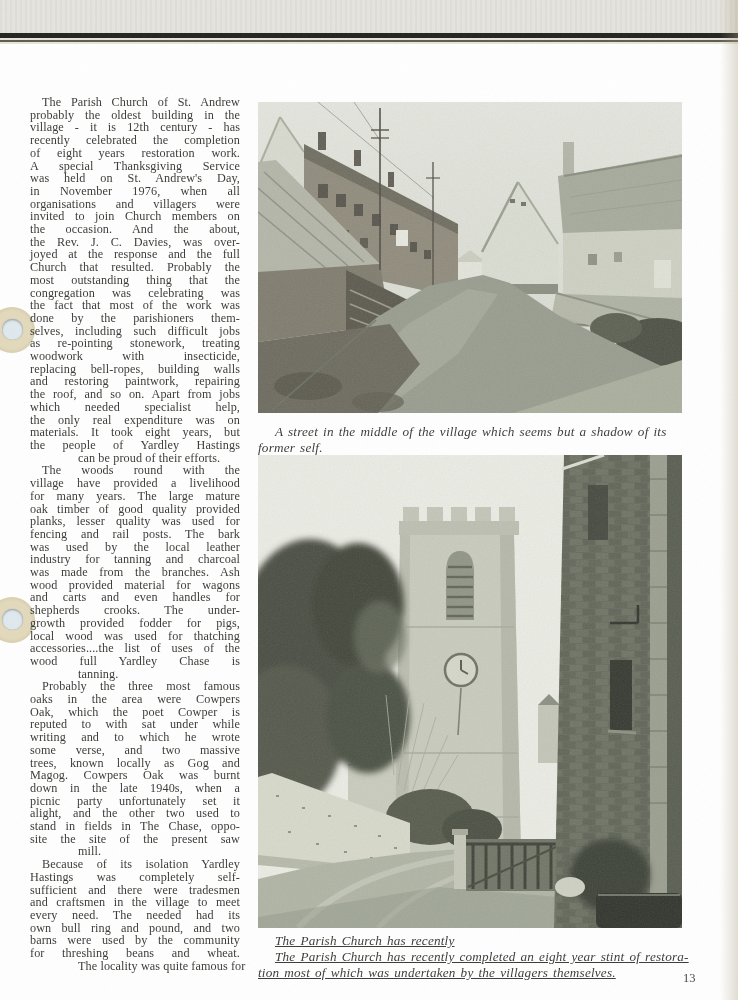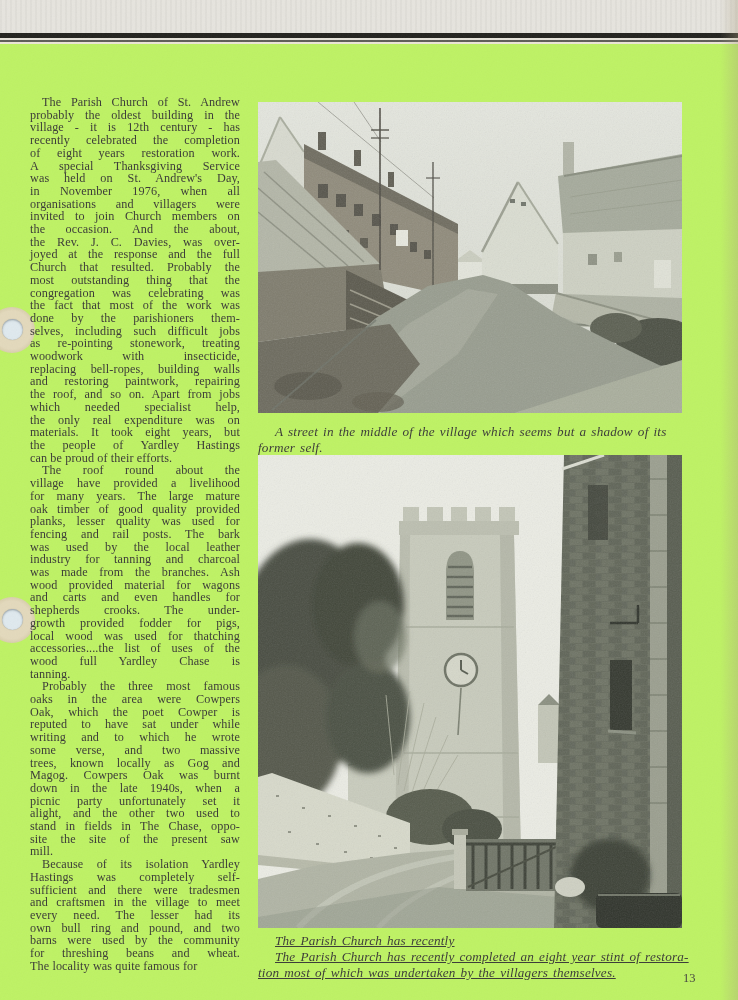--- a/index.html
+++ b/index.html
@@ -1,18 +1,18 @@
 <!DOCTYPE html>
 <html><head>
 <meta charset="utf-8">
 <style>
   html,body{margin:0;padding:0;background:#cfc9bb;}
   .scan-root{
     position:relative;width:738px;height:1000px;overflow:hidden;
-    background:#bef264;
+    background:#ffffff;
     font-family:"Liberation Serif","DejaVu Serif",serif;
     color:#3a3a36;
   }
   .top-band{position:absolute;left:0;top:0;width:738px;height:33px;background:#e6e4de;
     background-image:repeating-linear-gradient(90deg,rgba(120,120,115,.06) 0 2px,rgba(255,255,255,0) 2px 5px);}
   .top-rule{position:absolute;left:0;top:33px;width:738px;height:11px;
     background:linear-gradient(#23231f 0 48%,#e6e3da 48% 66%,#5d5d57 66% 84%,#ebe5d6 84% 100%);}
   .page-edge-shade{position:absolute;right:0;top:0;width:18px;height:1000px;
     background:linear-gradient(90deg,rgba(180,168,140,0) 0,rgba(170,158,128,.35) 100%);pointer-events:none;}
 
@@ -22,21 +22,21 @@
   .hole .punch{position:absolute;left:13px;top:12px;width:21px;height:21px;border-radius:50%;
     background:#dfe9ee;box-shadow:inset 0 1px 2px rgba(90,100,110,.55),0 0 1px rgba(120,120,110,.6);}
 
   .column{
     position:absolute;left:30px;top:96px;width:210px;
     font-size:12.2px;line-height:12.7px;letter-spacing:.1px;
   }
   .para{margin:0;}
   .tline{text-align:justify;text-align-last:justify;white-space:nowrap;}
   .tline.indent{text-indent:12px;}
-  .tline.last{text-align-last:left;}
+  .tline.last{text-align-last:left;margin-left:48px;}
 
   .photo{position:absolute;background:#dfe2da;}
   .photo svg{display:block;}
   #photo-street{left:258px;top:102px;width:424px;height:311px;}
   #photo-church{left:258px;top:455px;width:424px;height:473px;}
 
   .caption{position:absolute;left:258px;width:436px;font-style:italic;
     font-size:13.2px;line-height:16px;color:#3b3b37;letter-spacing:.2px;word-spacing:1.5px;}
   #caption-street{top:424px;}
   #caption-church{top:933px;text-decoration:underline;}
@@ -90,21 +90,21 @@
         <div class="tline">replacing bell-ropes, building walls</div>
         <div class="tline">and restoring paintwork, repairing</div>
         <div class="tline">the roof, and so on. Apart from jobs</div>
         <div class="tline">which needed specialist help,</div>
         <div class="tline">the only real expenditure was on</div>
         <div class="tline">materials. It took eight years, but</div>
         <div class="tline">the people of Yardley Hastings</div>
         <div class="tline last">can be proud of their efforts.</div>
       </div>
       <div class="para">
-        <div class="tline indent">The roof round about the</div>
+        <div class="tline indent">The woods round with the</div>
         <div class="tline">village have provided a livelihood</div>
         <div class="tline">for many years. The large mature</div>
         <div class="tline">oak timber of good quality provided</div>
         <div class="tline">planks, lesser quality was used for</div>
         <div class="tline">fencing and rail posts. The bark</div>
         <div class="tline">was used by the local leather</div>
         <div class="tline">industry for tanning and charcoal</div>
         <div class="tline">was made from the branches. Ash</div>
         <div class="tline">wood provided material for wagons</div>
         <div class="tline">and carts and even handles for</div>
@@ -112,38 +112,38 @@
         <div class="tline">growth provided fodder for pigs,</div>
         <div class="tline">local wood was used for thatching</div>
         <div class="tline">accessories....the list of uses of the</div>
         <div class="tline">wood full Yardley Chase is</div>
         <div class="tline last">tanning.</div>
       </div>
       <div class="para">
         <div class="tline indent">Probably the three most famous</div>
         <div class="tline">oaks in the area were Cowpers</div>
         <div class="tline">Oak, which the poet Cowper is</div>
-        <div class="tline">reputed to have sat under while</div>
+        <div class="tline">reputed to with sat under while</div>
         <div class="tline">writing and to which he wrote</div>
         <div class="tline">some verse, and two massive</div>
         <div class="tline">trees, known locally as Gog and</div>
         <div class="tline">Magog. Cowpers Oak was burnt</div>
         <div class="tline">down in the late 1940s, when a</div>
         <div class="tline">picnic party unfortunately set it</div>
         <div class="tline">alight, and the other two used to</div>
         <div class="tline">stand in fields in The Chase, oppo-</div>
         <div class="tline">site the site of the present saw</div>
         <div class="tline last">mill.</div>
       </div>
       <div class="para">
         <div class="tline indent">Because of its isolation Yardley</div>
         <div class="tline">Hastings was completely self-</div>
         <div class="tline">sufficient and there were tradesmen</div>
         <div class="tline">and craftsmen in the village to meet</div>
-        <div class="tline">every need. The lesser had its</div>
+        <div class="tline">every need. The needed had its</div>
         <div class="tline">own bull ring and pound, and two</div>
         <div class="tline">barns were used by the community</div>
         <div class="tline">for threshing beans and wheat.</div>
         <div class="tline last">The locality was quite famous for</div>
       </div>
     </div>
 
   <div class="photo" id="photo-street">
     <svg width="424" height="311" viewBox="0 0 424 311">
       <defs>

